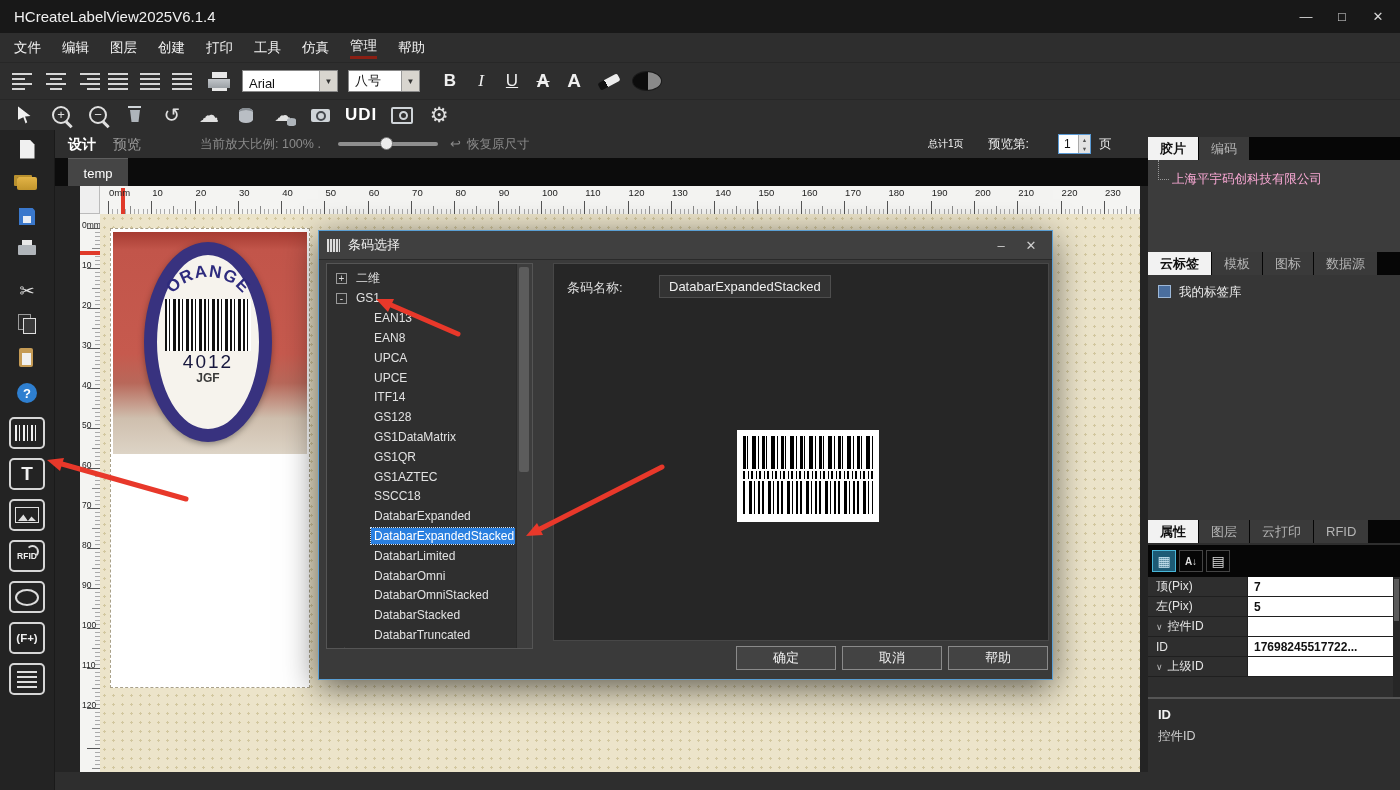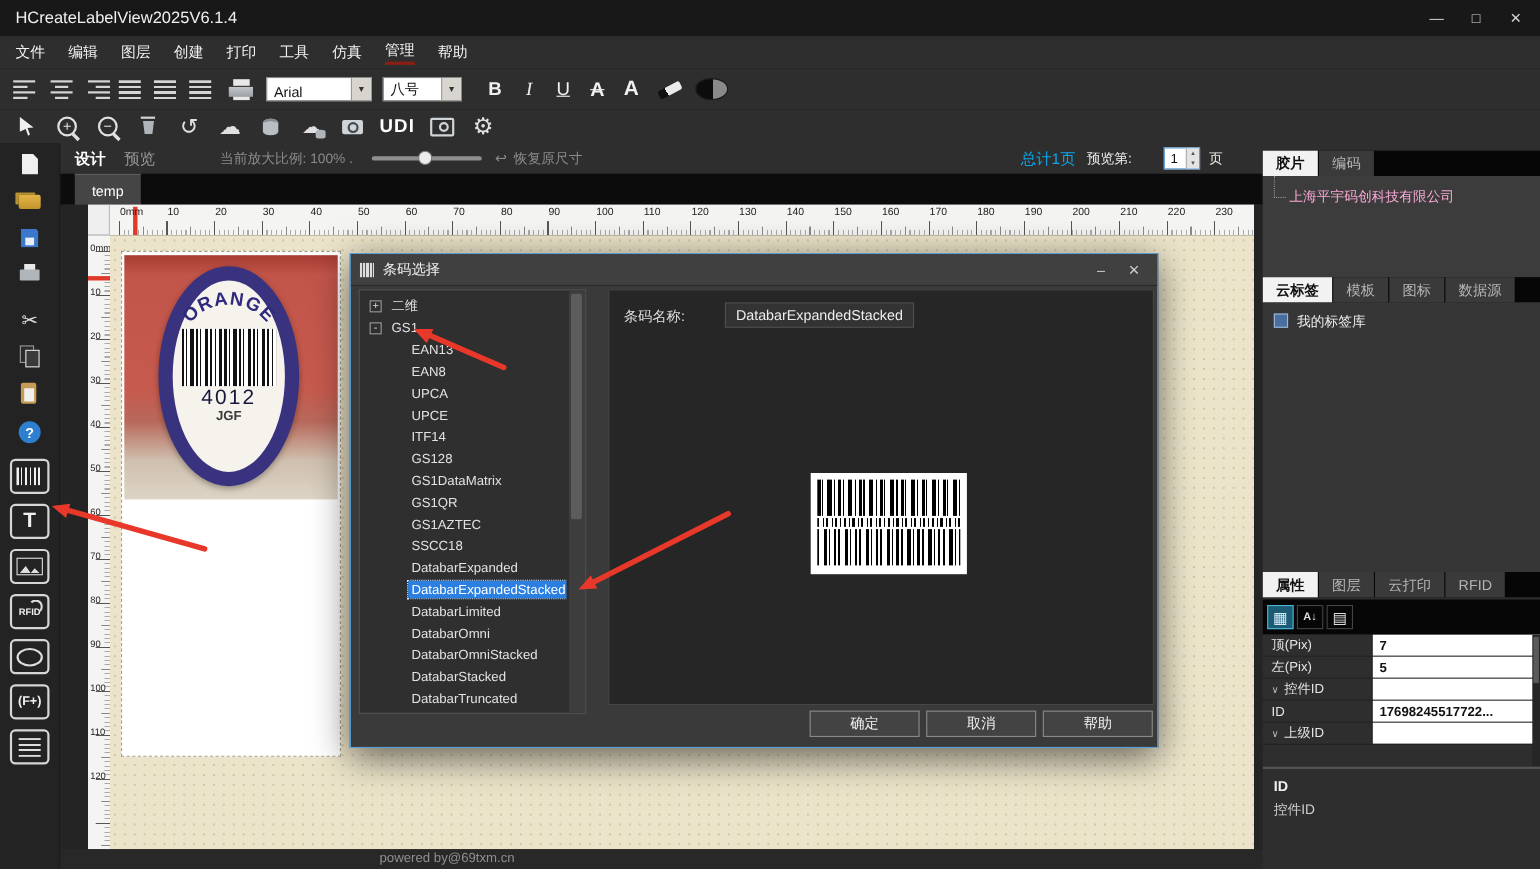--- a/index.html
+++ b/index.html
@@ -67,21 +67,21 @@
   
   .view-bar{position:absolute;left:55px;top:130px;width:1093px;height:28px;background:#2e2e2e;border-bottom:1px solid #202020;}
   .view-bar>span{position:absolute;top:0;line-height:28px;white-space:nowrap;}
   .vb-design{left:13px;font-weight:bold;color:#fff;font-size:14px;}
   .vb-preview{left:58px;color:#9a9a9a;font-size:14px;}
   .vb-zoom{left:145px;color:#8b8b8b;font-size:12.5px;}
   .vb-slider{position:absolute;left:283px;top:12px;width:100px;height:4px;background:#8f8f8f;border-radius:2px;}
   .vb-thumb{position:absolute;left:42px;top:-5px;width:13px;height:13px;border-radius:50%;background:#ececec;border:1px solid #777;box-sizing:border-box;}
   .vb-restore-icon{left:395px;color:#8b8b8b;font-size:13px;}
   .vb-restore{left:412px;color:#8b8b8b;font-size:12.5px;}
-  .vb-total{left:873px;color:#0ea5e9;font-size:14px;}
+  .vb-total{left:873px;color:#ffffff;font-size:10px;}
   .vb-prevlabel{left:933px;color:#ececec;font-size:12.5px;}
   .vb-spin{position:absolute;left:1003px;top:4px;width:33px;height:20px;background:#fff;border:1px solid #5b9bd5;box-sizing:border-box;}
   .vb-spin-val{position:absolute;left:5px;top:2px;color:#111;font-size:12px;}
   .vb-spin-btns{position:absolute;right:0;top:0;bottom:0;width:11px;display:flex;flex-direction:column;background:#e3e3e3;border-left:1px solid #aaa;}
   .vb-spin-btns i{flex:1;font-style:normal;font-size:5.5px;color:#555;display:flex;align-items:center;justify-content:center;}
   .vb-unit{left:1044px;color:#ececec;font-size:12.5px;}
 
   
   .left-sidebar{position:absolute;left:0;top:130px;width:55px;height:660px;background:#232323;border-right:1px solid #1a1a1a;box-sizing:border-box;}
   .sb-icon{width:36px;height:30px;display:flex;align-items:center;justify-content:center;color:#e0e0e0;font-size:17px;margin:4px auto;position:relative;}
@@ -370,23 +370,20 @@
             <path id="arcPath" d="M 11 44 A 42 38 0 0 1 89 44" fill="none"></path>
             <text class="arc-label"><textPath href="#arcPath" xlink:href="#arcPath" startOffset="50%" text-anchor="middle">ORANGE</textPath></text>
           </svg>
           <div class="sticker-barcode"></div>
           <div class="sticker-number">4012</div>
           <div class="sticker-code">JGF</div>
         </div>
       </div>
     </div>
   </div>
-  <div class="canvas-footer">
-    <span>powered by@69txm.cn</span>
-  </div>
 
   <div class="dialog">
     <div class="dlg-title">
       <span class="dlg-icon"></span>
       <span class="dlg-title-text">条码选择</span>
       <div class="dlg-controls">
           <div class="dlg-ctl">–</div>
           <div class="dlg-ctl">✕</div>
         </div>
     </div>

